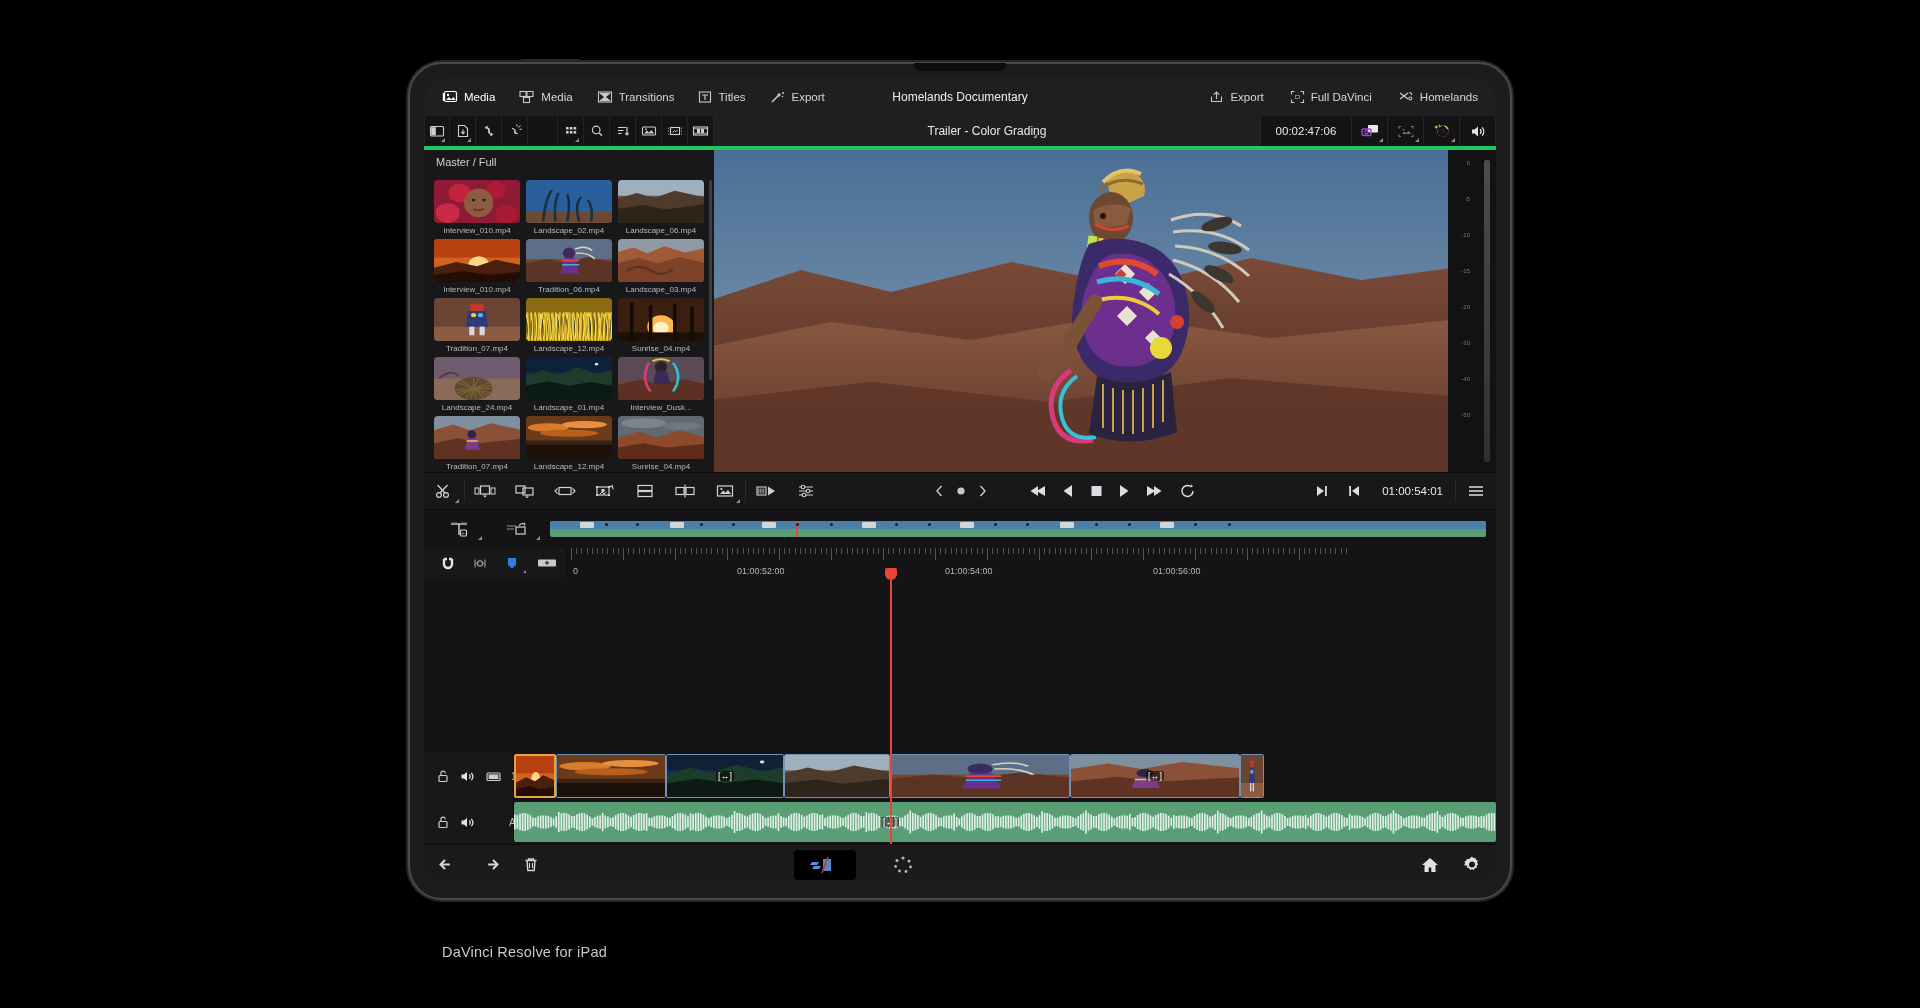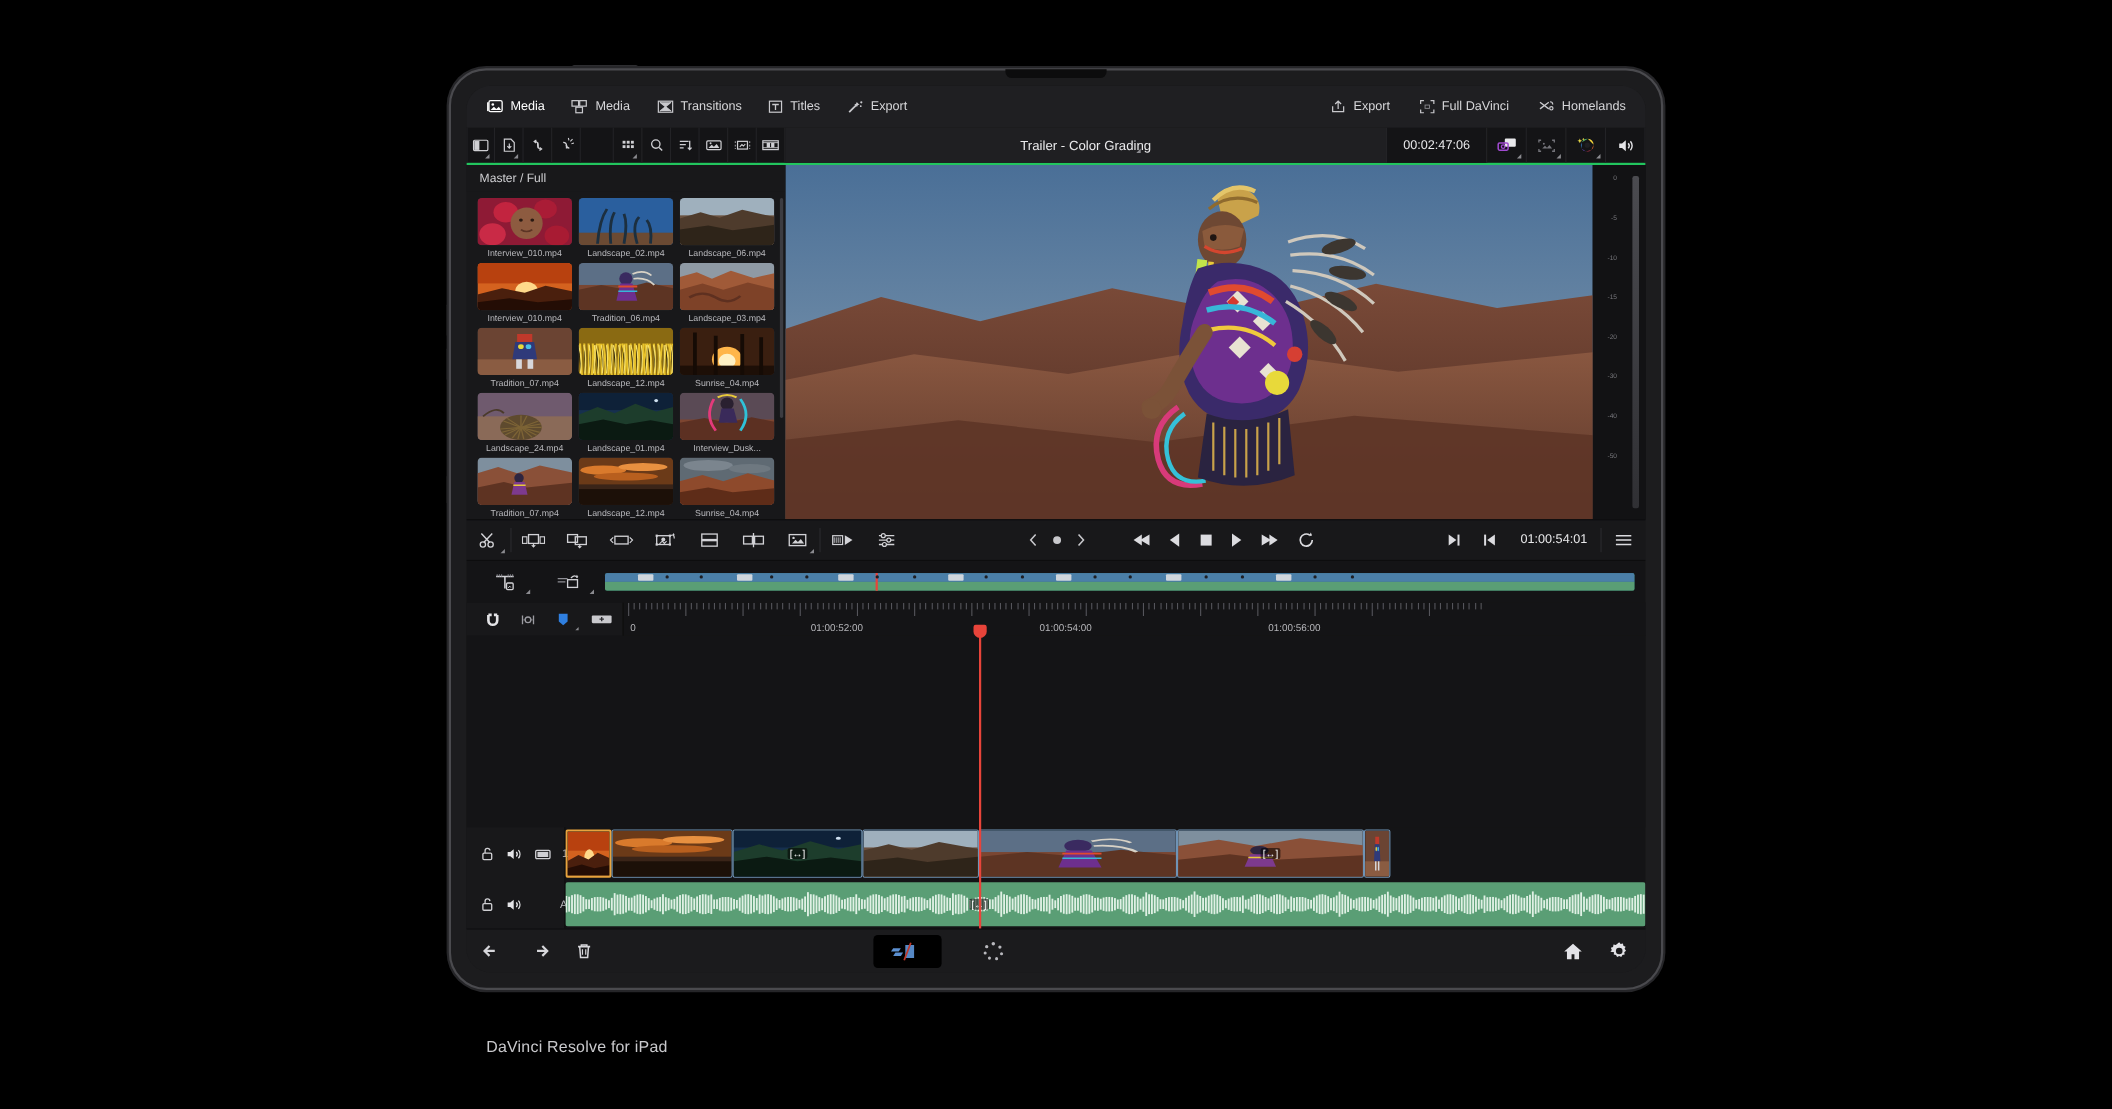--- a/index.html
+++ b/index.html
@@ -42,21 +42,21 @@
   .ico{ display:inline-block; line-height:0; }
   .ico svg{ display:block; }
   #proj-title{
     position:absolute; left:0; right:0; text-align:center;
     font-size:12px; color:#efeff1; pointer-events:none;
   }
   .right-group{ margin-left:auto; display:flex; align-items:center; gap:18px; }
   
   #toolbar2{
     height:34px; background:#141416; display:flex; align-items:stretch;
-    flex:0 0 auto; border-bottom:2px solid #22c55e;
+    flex:0 0 auto; border-bottom:4px solid #22c55e;
   }
   .tb-left{ width:290px; display:flex; align-items:stretch; }
   .tb-btn{
     width:36px; display:flex; align-items:center; justify-content:center;
     border-right:1px solid #232326; position:relative; cursor:default;
   }
   .tb-btn.first{ border-left:1px solid #232326; }
   .tb-btn .corner{
     position:absolute; right:4px; bottom:4px; width:0; height:0;
     border-left:4px solid transparent; border-bottom:4px solid #8b8b90;
@@ -233,20 +233,21 @@
                 <path d="M2 12L10 4" stroke="#c9c9cd" stroke-width="1.6"></path>
                 <path d="M9 2.5l.7 1.8 1.8.7-1.8.7-.7 1.8-.7-1.8-1.8-.7 1.8-.7z" fill="#c9c9cd"></path>
                 <circle cx="13" cy="3" r="1" fill="#c9c9cd"></circle>
                 <circle cx="12.5" cy="6.5" r=".8" fill="#c9c9cd"></circle>
               </svg>
         </span>
         <span class="lbl">Export</span>
       </div>
     </div>
 
+    <div id="proj-title">Homelands Documentary</div>
 
     <div class="right-group">
       <div class="menu-item">
         <span class="ico">
           <svg width="15" height="14" viewBox="0 0 15 14">
                 <path d="M2.5 6.5v5h10v-5" fill="none" stroke="#c9c9cd" stroke-width="1.1"></path>
                 <path d="M7.5 9V2M4.8 4.6L7.5 2l2.7 2.6" fill="none" stroke="#c9c9cd" stroke-width="1.1"></path>
               </svg>
         </span>
         <span class="lbl">Export</span>

